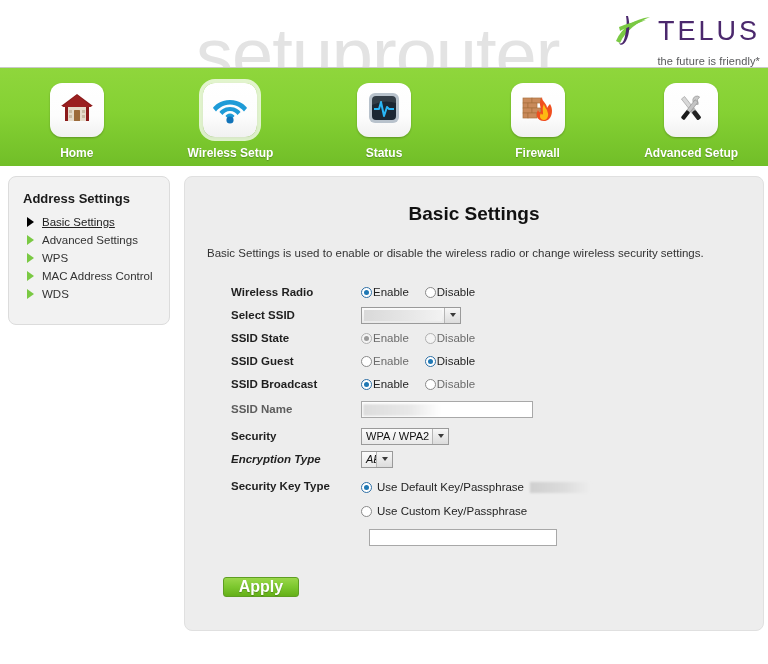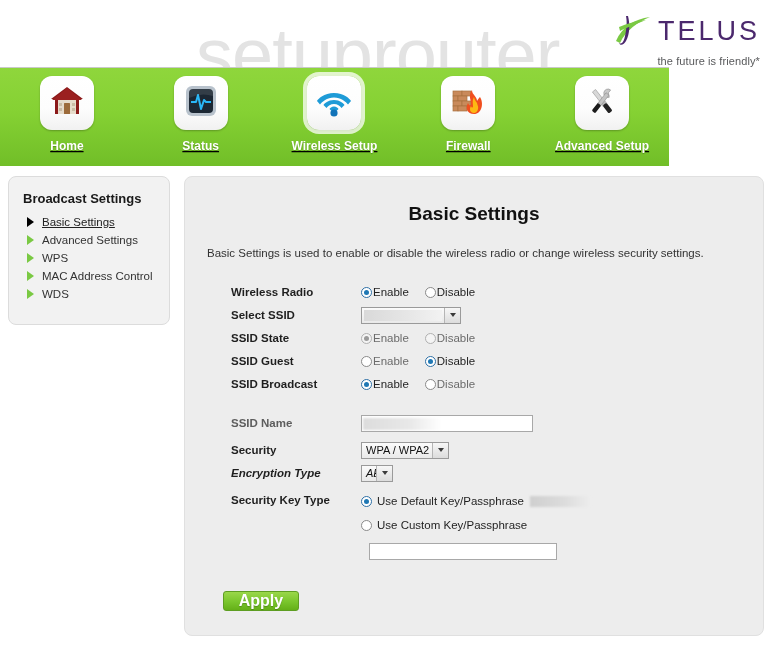--- a/index.html
+++ b/index.html
@@ -54,27 +54,26 @@
   .brand-tag {
     margin-top: 7px;
     font-size: 11px;
     color: #58595B;
     letter-spacing: 0.1px;
   }
 
   
   .navbar {
     position: relative;
-    width: 669px;
+    width: 768px;
     height: 98px;
     background: linear-gradient(to bottom, #8FD63C 0%, #85D133 45%, #71BE28 100%);
     border-top: 1px solid #c9c9c9;
     display: flex;
-    align-items: flex-start;
-    text-decoration: underline;
+    align-items: center;
   }
   .nav-item {
     flex: 1;
     display: flex;
     flex-direction: column;
     align-items: center;
     padding-top: 8px;
     cursor: pointer;
   }
   .nav-icon-wrap {
@@ -337,46 +336,46 @@
           <rect x="10" y="19" width="3" height="3" fill="#C9BCA5"></rect>
           <rect x="23" y="19" width="3" height="3" fill="#C9BCA5"></rect>
           <rect x="10" y="24" width="3" height="3" fill="#C9BCA5"></rect>
           <rect x="23" y="24" width="3" height="3" fill="#C9BCA5"></rect>
         </svg>
       </span>
     </div>
     <div class="nav-label">Home</div>
   </div>
 
+  <div class="nav-item active">
+    <div class="nav-icon-wrap">
+      <span>
+        <svg width="36" height="32" viewBox="0 0 36 32">
+          <path d="M18 8 C8 8, 2 14, 1 16 L4 19.5 C6 17, 11 12.5, 18 12.5 C25 12.5, 30 17, 32 19.5 L35 16 C34 14, 28 8, 18 8 Z" fill="#1E9BD7"></path>
+          <path d="M18 15 C12 15, 8.5 18.5, 7.5 20 L10.5 23 C12 21, 14.5 19, 18 19 C21.5 19, 24 21, 25.5 23 L28.5 20 C27.5 18.5, 24 15, 18 15 Z" fill="#1E9BD7"></path>
+          <path d="M18 21.5 C15.5 21.5, 14 23, 13.5 24 L16 26.5 C16.5 26, 17.2 25.5, 18 25.5 C18.8 25.5, 19.5 26, 20 26.5 L22.5 24 C22 23, 20.5 21.5, 18 21.5 Z" fill="#1E9BD7"></path>
+          <circle cx="18" cy="28" r="3.6" fill="#1273B8"></circle>
+        </svg>
+      </span>
+    </div>
+    <div class="nav-label">Wireless Setup</div>
+  </div>
+
   <div class="nav-item">
     <div class="nav-icon-wrap">
       <span>
         <svg width="34" height="34" viewBox="0 0 34 34">
           <rect x="2" y="2" width="30" height="30" rx="6" fill="#B8C2CC"></rect>
           <rect x="5" y="5" width="24" height="24" rx="4" fill="#1C2733"></rect>
           <path d="M7 18 L12 18 L14 11 L17 25 L20 16 L22 18 L27 18" stroke="#29B6F6" stroke-width="2" fill="none" stroke-linejoin="round"></path>
           <path d="M5 5 L29 5 L29 12 Q17 8 5 14 Z" fill="#ffffff" opacity="0.10"></path>
         </svg>
       </span>
     </div>
     <div class="nav-label">Status</div>
-  </div>
-
-  <div class="nav-item active">
-    <div class="nav-icon-wrap">
-      <span>
-        <svg width="36" height="32" viewBox="0 0 36 32">
-          <path d="M18 8 C8 8, 2 14, 1 16 L4 19.5 C6 17, 11 12.5, 18 12.5 C25 12.5, 30 17, 32 19.5 L35 16 C34 14, 28 8, 18 8 Z" fill="#1E9BD7"></path>
-          <path d="M18 15 C12 15, 8.5 18.5, 7.5 20 L10.5 23 C12 21, 14.5 19, 18 19 C21.5 19, 24 21, 25.5 23 L28.5 20 C27.5 18.5, 24 15, 18 15 Z" fill="#1E9BD7"></path>
-          <path d="M18 21.5 C15.5 21.5, 14 23, 13.5 24 L16 26.5 C16.5 26, 17.2 25.5, 18 25.5 C18.8 25.5, 19.5 26, 20 26.5 L22.5 24 C22 23, 20.5 21.5, 18 21.5 Z" fill="#1E9BD7"></path>
-          <circle cx="18" cy="28" r="3.6" fill="#1273B8"></circle>
-        </svg>
-      </span>
-    </div>
-    <div class="nav-label">Wireless Setup</div>
   </div>
 
   <div class="nav-item">
     <div class="nav-icon-wrap">
       <span>
         <svg width="36" height="32" viewBox="0 0 36 32">
           <g fill="#C98A5B" stroke="#A8713F" stroke-width="0.7">
             <rect x="3" y="6" width="9" height="5"></rect>
               <rect x="12" y="6" width="9" height="5"></rect>
             <rect x="3" y="11" width="5" height="5"></rect>
@@ -411,21 +410,21 @@
         </svg>
       </span>
     </div>
     <div class="nav-label">Advanced Setup</div>
   </div>
 </div>
 
 <div class="page">
 
   <div class="sidebar">
-    <div class="sidebar-title">Broadcast Settings</div>
+    <div class="sidebar-title">Address Settings</div>
 
     <div class="side-item active">
       <span class="tri"></span>
       <span class="side-label">Basic Settings</span>
     </div>
     <div class="side-item">
       <span class="tri"></span>
       <span class="side-label">Advanced Settings</span>
     </div>
     <div class="side-item">
@@ -509,21 +508,21 @@
             <span class="radio checked"></span>
             <span class="radio-text">Enable</span>
           </label>
           <label class="radio-opt">
             <span class="radio"></span>
             <span class="radio-text dim">Disable</span>
           </label>
         </div>
       </div>
 
-      <div class="frow" style="margin-top:17px;">
+      <div class="frow" style="margin-top:3px;">
         <div class="flabel dim">SSID Name</div>
         <div class="fctl">
           <div class="txt txt-ssid">
             <span class="redact"></span>
             <span></span>
           </div>
         </div>
       </div>
 
       <div class="frow" style="margin-top:5px;">

